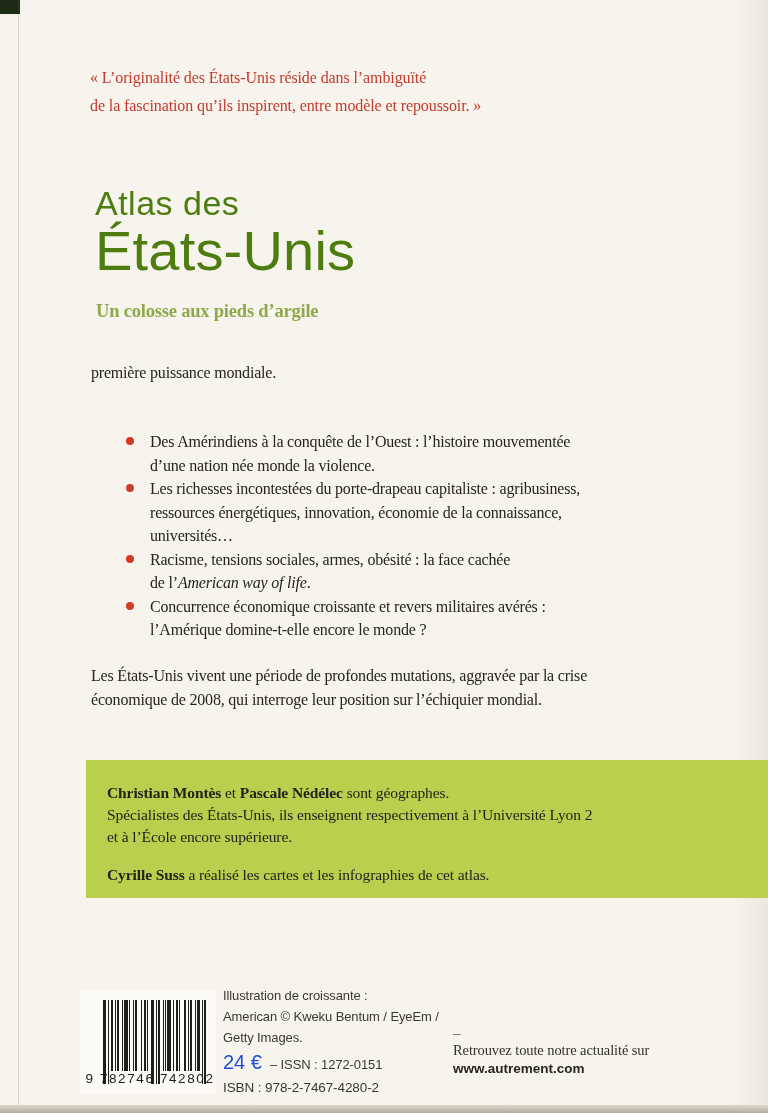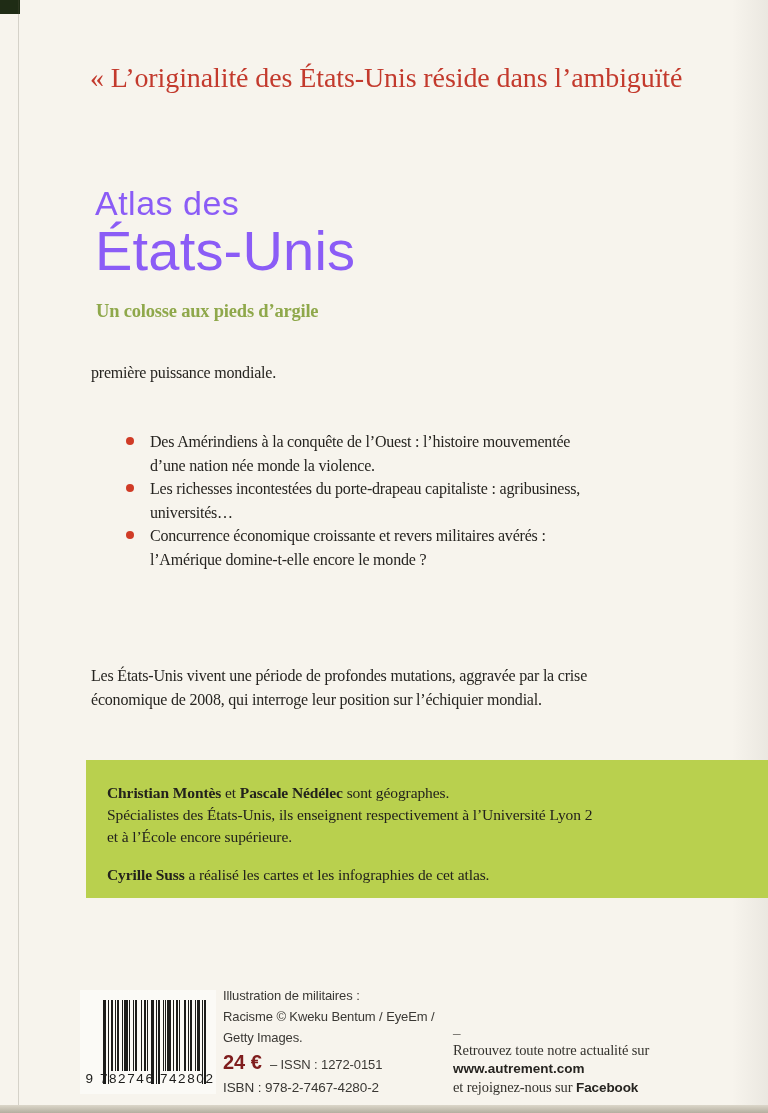--- a/index.html
+++ b/index.html
@@ -16,23 +16,23 @@
   
   .corner-square { position:absolute; left:0; top:0; width:20px; height:14px; background:#1f2c15; }
   .left-edge-line { position:absolute; left:18px; top:0; width:1px; height:100%; background:rgba(95,90,75,0.22); }
   .right-edge-shade { position:absolute; right:0; top:0; width:36px; height:100%;
     background:linear-gradient(to right, rgba(0,0,0,0), rgba(70,65,55,0.07)); }
   .bottom-edge-strip { position:absolute; left:0; bottom:0; width:100%; height:8px;
     background:linear-gradient(#dcd7ca, #b4ae9f); }
 
   .quote {
     position:absolute; left:90px; top:64px;
-    font-size:28px; line-height:28px; color:#c33a2d; letter-spacing:-0.1px;
+    font-size:16px; line-height:28px; color:#c33a2d; letter-spacing:-0.1px;
   }
-  .title-block { position:absolute; left:95px; top:184px; color:#8b5cf6; font-family:"Liberation Sans", sans-serif; }
+  .title-block { position:absolute; left:95px; top:184px; color:#4d7c0f; font-family:"Liberation Sans", sans-serif; }
   .title-1 { font-size:34px; line-height:38px; letter-spacing:0.5px; }
   .title-2 { font-size:56px; line-height:58px; letter-spacing:0.2px; }
   .subtitle {
     position:absolute; left:96px; top:301px;
     font-size:18.5px; font-weight:bold; color:#8fa84b; letter-spacing:-0.2px;
   }
   .body-text { font-size:16px; line-height:23.5px; letter-spacing:-0.2px; color:#262420; }
   .intro { position:absolute; left:91px; top:361px; }
   .bullets { position:absolute; left:150px; top:430px; }
   .bullet { position:relative; }
@@ -60,39 +60,40 @@
     position:absolute; left:84px; top:1070px; width:132px; height:17px; background:#fbfaf6;
     font-family:"Liberation Sans", sans-serif; font-size:13.5px; letter-spacing:1.6px;
     color:#1d1d1b; text-align:center; line-height:18px; white-space:nowrap;
   }
   .credits-col {
     position:absolute; left:223px; top:985px;
     font-family:"Liberation Sans", sans-serif; font-size:13px; line-height:21.2px;
     color:#3a3834; letter-spacing:-0.1px;
   }
   .price-row { margin-top:3px; height:24px; }
-  .price { font-size:20px; font-weight:bold; color:#7f1d1d; letter-spacing:0; }
+  .price { font-size:20px; font-weight:normal; color:#1d4ed8; letter-spacing:0; }
   .issn { font-size:13px; margin-left:8px; }
   .isbn-line { margin-top:1px; font-size:13.5px; }
   .promo-col { position:absolute; left:453px; top:1025px; color:#33312c; }
   .promo-dash { font-size:15px; line-height:16px; color:#55534c; }
   .promo-serif { font-size:14.5px; line-height:18.5px; letter-spacing:-0.1px; }
   .promo-sans { font-family:"Liberation Sans", sans-serif; font-weight:bold; font-size:13.5px; line-height:18.5px; color:#262420; }
 </style>
 </head>
 <body>
 
 <div class="page">
 
   <div class="corner-square"></div>
   <div class="left-edge-line"></div>
   <div class="right-edge-shade"></div>
 
   <div class="quote">
     <div>« L’originalité des États-Unis réside dans l’ambiguïté</div>
+    <div>de la fascination qu’ils inspirent, entre modèle et repoussoir. »</div>
   </div>
 
   <div class="title-block">
     <div class="title-1">Atlas des</div>
     <div class="title-2">États-Unis</div>
   </div>
   <div class="subtitle">Un colosse aux pieds d’argile</div>
 
   <div class="intro body-text">
     <div>première puissance mondiale.</div>
@@ -100,21 +101,27 @@
 
   <div class="bullets body-text">
     <div class="bullet">
       <span class="dot"></span>
       <div><span>Des Amérindiens à la conquête de l’Ouest : l’histoire mouvementée</span></div>
       <div><span>d’une nation née monde la violence.</span></div>
     </div>
     <div class="bullet">
       <span class="dot"></span>
       <div><span>Les richesses incontestées du porte-drapeau capitaliste : agribusiness,</span></div>
+      <div><span>ressources énergétiques, innovation, économie de la connaissance,</span></div>
       <div><span>universités…</span></div>
+    </div>
+    <div class="bullet">
+      <span class="dot"></span>
+      <div><span>Racisme, tensions sociales, armes, obésité : la face cachée</span></div>
+      <div><span>de l’</span><span class="it">American way of life</span><span>.</span></div>
     </div>
     <div class="bullet">
       <span class="dot"></span>
       <div><span>Concurrence économique croissante et revers militaires avérés :</span></div>
       <div><span>l’Amérique domine-t-elle encore le monde ?</span></div>
     </div>
   </div>
 
   <div class="outro body-text">
     <div>Les États-Unis vivent une période de profondes mutations, aggravée par la crise</div>
@@ -157,28 +164,27 @@
       <div class="bar" style="left: 81.1364px; width: 1.98636px; height: 71px;"></div>
       <div class="bar" style="left: 84.7159px; width: 1px; height: 71px;"></div>
       <div class="bar" style="left: 87.1023px; width: 1.98636px; height: 71px;"></div>
       <div class="bar" style="left: 91.875px; width: 1px; height: 71px;"></div>
       <div class="bar" style="left: 94.2614px; width: 3.17955px; height: 71px;"></div>
       <div class="bar" style="left: 99.0341px; width: 1px; height: 84px;"></div>
       <div class="bar" style="left: 101.42px; width: 1.98636px; height: 84px;"></div>
     </div>
 
   <div class="credits-col">
-    <div>Illustration de militaires :</div>
-    <div>Racisme © Kweku Bentum / EyeEm /</div>
+    <div>Illustration de croissante :</div>
+    <div>American © Kweku Bentum / EyeEm /</div>
     <div>Getty Images.</div>
     <div class="price-row"><span class="price">24 €</span><span class="issn">– ISSN : 1272-0151</span></div>
     <div class="isbn-line">ISBN : 978-2-7467-4280-2</div>
   </div>
 
   <div class="promo-col">
     <div class="promo-dash">–</div>
     <div class="promo-serif">Retrouvez toute notre actualité sur</div>
     <div class="promo-sans">www.autrement.com</div>
-    <div class="promo-serif"><span>et rejoignez-nous sur </span><span class="promo-sans">Facebook</span></div>
   </div>
 
   <div class="bottom-edge-strip"></div>
 </div>
 
 </body></html>

